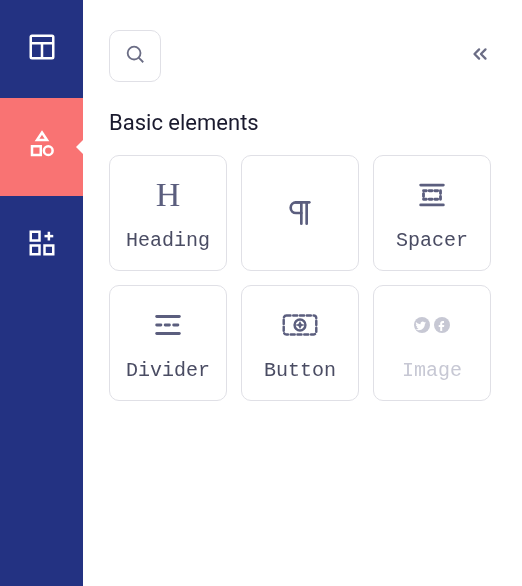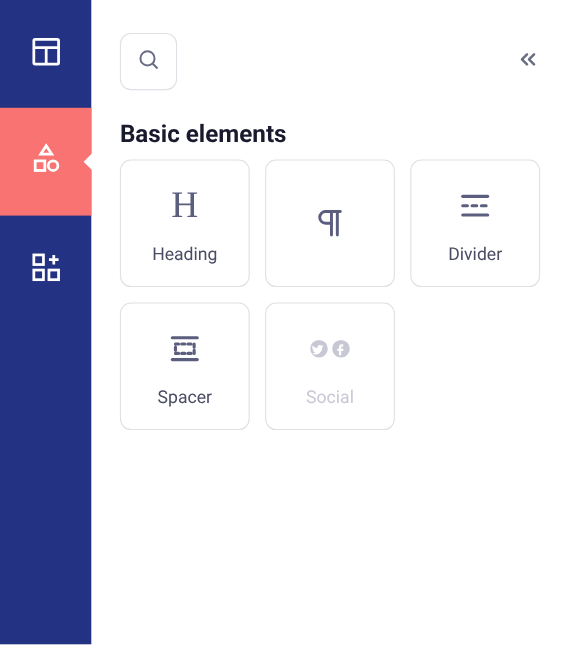--- a/index.html
+++ b/index.html
@@ -71,23 +71,23 @@
     width: 32px;
     height: 32px;
     display: flex;
     align-items: center;
     justify-content: center;
     cursor: pointer;
     color: #6b6d85;
   }
   .section-title {
     font-size: 22px;
-    font-weight: 700;
+    font-weight: 400;
     color: #1a1a2e;
-    margin-bottom: 10px;
+    margin-bottom: 20px;
   }
   .grid {
     display: grid;
     grid-template-columns: repeat(3, 118px);
     gap: 14px;
   }
   .tile {
     width: 118px;
     height: 116px;
     border: 1px solid #e0e0e6;
@@ -104,22 +104,23 @@
     width: 40px;
     height: 40px;
     display: flex;
     align-items: center;
     justify-content: center;
     color: #5b5e7e;
   }
   .tile.disabled .icon-wrap,
   .tile.disabled .tile-label { color: #c7c8d4; }
   .tile-label {
-    font-size: 16px;
+    font-size: 20px;
     color: #4a4c63;
+    font-family: Liberation Mono, monospace;
   }
   .H-glyph {
     font-family: Georgia, "Times New Roman", serif;
     font-size: 34px;
     color: #5b5e7e;
     line-height: 1;
   }
 </style>
 </head>
 <body>
@@ -195,46 +196,56 @@
             <line x1="17" y1="4" x2="17" y2="20"></line>
             <line x1="9" y1="4" x2="19" y2="4"></line>
           </svg>
       </div>
     </div>
 
 
     <div class="tile">
       <div class="icon-wrap">
         <svg width="34" height="34" viewBox="0 0 24 24" fill="none" stroke="currentColor" stroke-width="2" stroke-linecap="round">
+            <line x1="4" y1="5" x2="20" y2="5"></line>
+            <rect x="6" y="9" width="12" height="6" stroke-dasharray="2 2"></rect>
+            <line x1="4" y1="19" x2="20" y2="19"></line>
+          </svg>
+      </div>
+      <div class="tile-label">Spacer</div>
+    </div>
+
+    <div class="tile">
+      <div class="icon-wrap">
+        <svg width="34" height="34" viewBox="0 0 24 24" fill="none" stroke="currentColor" stroke-width="2" stroke-linecap="round">
             <line x1="4" y1="6" x2="20" y2="6"></line>
             <line x1="4" y1="12" x2="20" y2="12" stroke-dasharray="3 3"></line>
             <line x1="4" y1="18" x2="20" y2="18"></line>
           </svg>
       </div>
       <div class="tile-label">Divider</div>
     </div>
 
     <div class="tile">
       <div class="icon-wrap">
-        <svg width="34" height="34" viewBox="0 0 24 24" fill="none" stroke="currentColor" stroke-width="2" stroke-linecap="round">
-            <line x1="4" y1="5" x2="20" y2="5"></line>
-            <rect x="6" y="9" width="12" height="6" stroke-dasharray="2 2"></rect>
-            <line x1="4" y1="19" x2="20" y2="19"></line>
-          </svg>
-      </div>
-      <div class="tile-label">Spacer</div>
-    </div>
-
+        <svg width="38" height="34" viewBox="0 0 28 24" fill="none" stroke="currentColor" stroke-width="1.8" stroke-linecap="round">
+            <rect x="2" y="5" width="24" height="14" rx="2" stroke-dasharray="3 2"></rect>
+            <circle cx="14" cy="12" r="4"></circle>
+            <path d="M14 9l1.2 2.2L18 12l-2.8.8L14 15l-1.2-2.2L10 12l2.8-.8z" fill="currentColor" stroke="none"></path>
+          </svg>
+      </div>
+      <div class="tile-label">Button</div>
+    </div>
 
     <div class="tile disabled">
       <div class="icon-wrap">
         <svg width="40" height="20" viewBox="0 0 40 20" fill="currentColor">
             <circle cx="10" cy="10" r="8"></circle>
             <path d="M14 7.5c-.4.2-.9.3-1.3.4.5-.3.8-.7 1-1.2-.4.3-.9.5-1.4.6-.4-.4-1-.7-1.6-.7-1.2 0-2.2 1-2.2 2.2 0 .2 0 .3.1.5-1.8-.1-3.5-1-4.5-2.3-.2.3-.3.7-.3 1.1 0 .8.4 1.4 1 1.8-.4 0-.7-.1-1-.3 0 1.1.8 2 1.8 2.2-.2.1-.4.1-.6.1h-.4c.3.9 1.1 1.5 2.1 1.5-.8.6-1.7.9-2.8.9h-.5c1 .6 2.1 1 3.3 1 4 0 6.2-3.3 6.2-6.2v-.3c.4-.3.8-.7 1.1-1.1z" fill="#fff"></path>
             <circle cx="30" cy="10" r="8"></circle>
             <path d="M32 6h-1.3c-1.5 0-2.5 1-2.5 2.5V10h-1.5v2h1.5v4h2v-4H32l.3-2h-2.1V8.7c0-.5.2-.7.7-.7H32V6z" fill="#fff"></path>
           </svg>
       </div>
-      <div class="tile-label">Social</div>
+      <div class="tile-label">Image</div>
     </div>
 
   </div>
 </div>
 
 </body></html>

